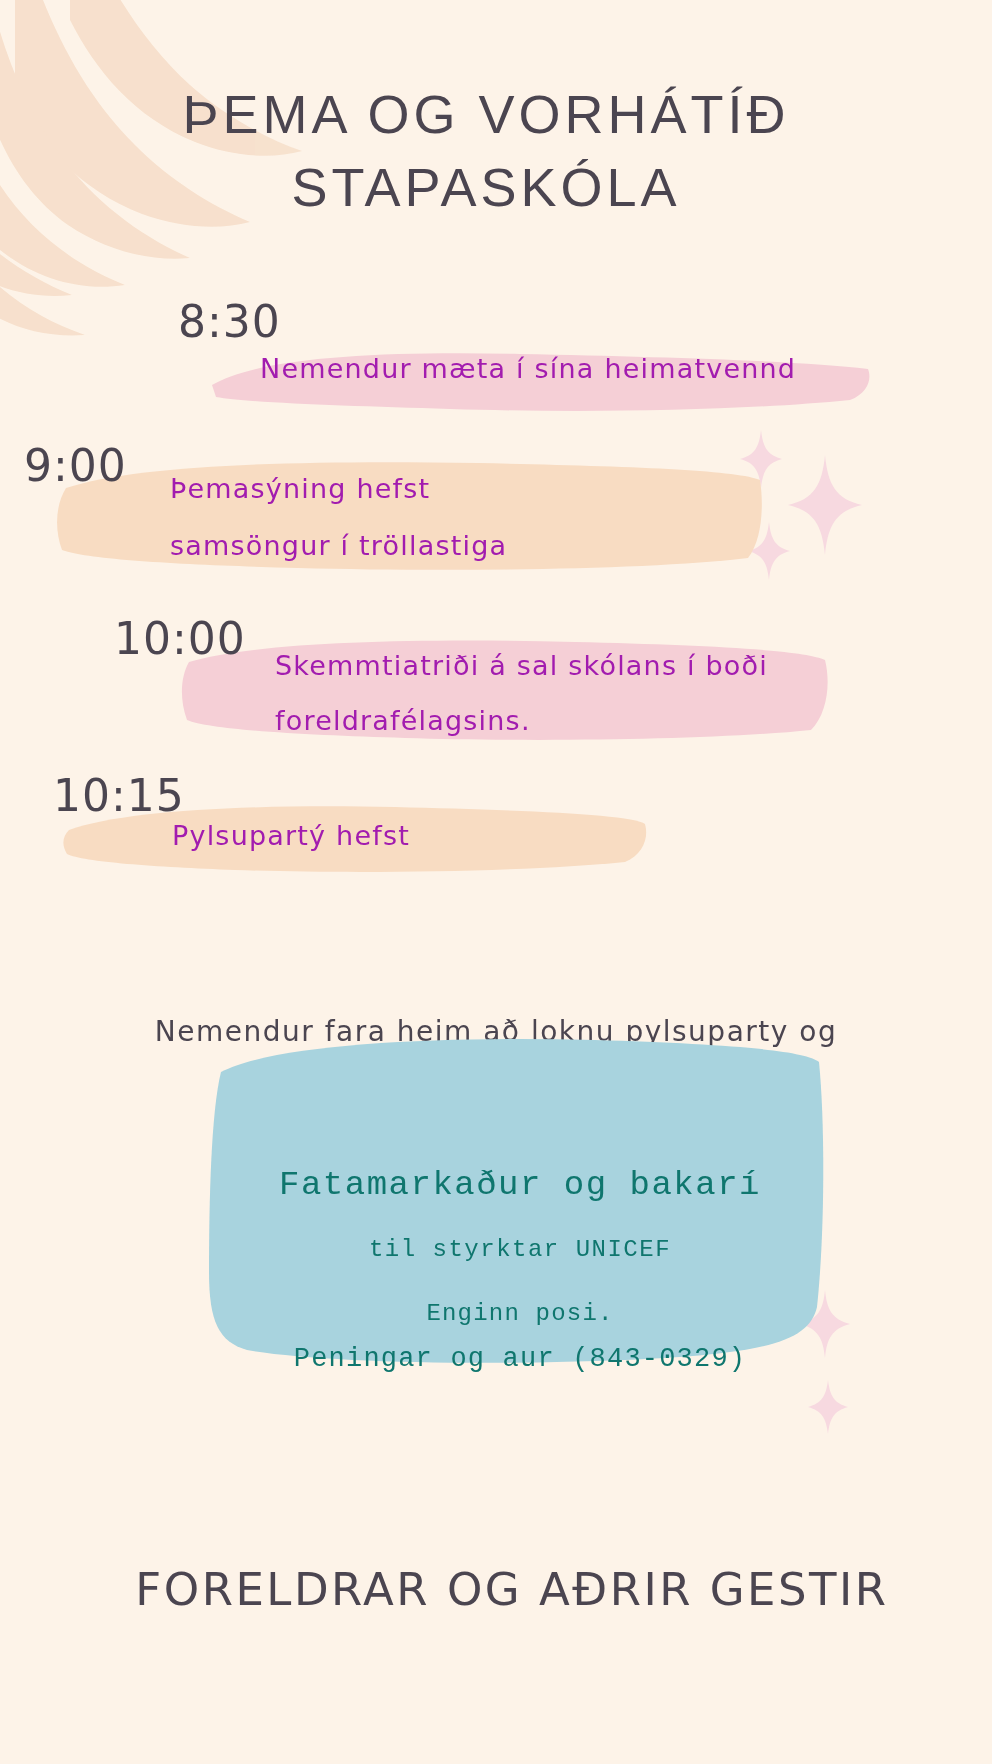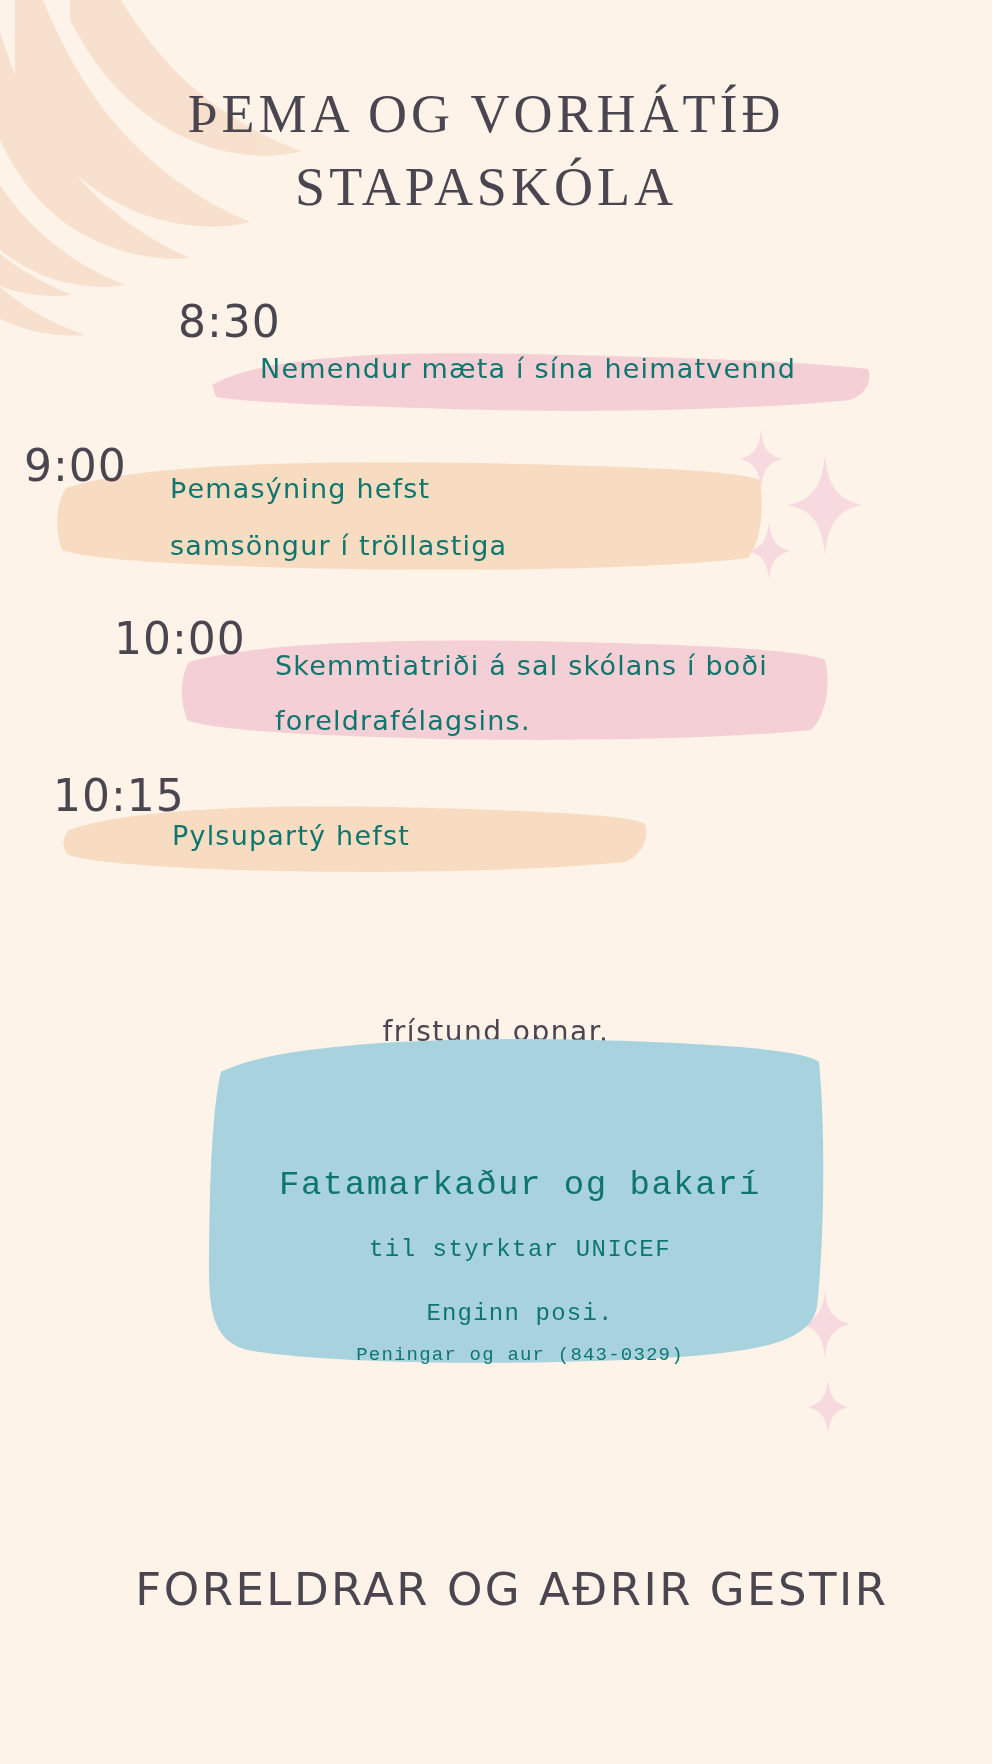--- a/index.html
+++ b/index.html
@@ -39,21 +39,21 @@
     pointer-events: none;
   }
 
   
   .title {
     position: absolute;
     top: 78px;
     left: 0;
     width: 972px;
     text-align: center;
-    font-family: Liberation Serif, serif;
+    font-family: Liberation Sans, sans-serif;
     font-size: 54px;
     letter-spacing: 4px;
     line-height: 1.35;
     color: #4b4550;
     font-weight: 400;
   }
   .title .line {
     display: block;
   }
 
@@ -67,21 +67,21 @@
     font-size: 44px;
     letter-spacing: 1px;
     color: #4b4550;
     white-space: nowrap;
   }
   .desc {
     position: absolute;
     font-size: 27px;
     letter-spacing: 1.2px;
     line-height: 1.55;
-    color: #0f766e;
+    color: #a21caf;
     white-space: nowrap;
   }
 
   
   .note {
     position: absolute;
     top: 1010px;
     left: 60px;
     width: 872px;
     text-align: center;
@@ -102,21 +102,21 @@
   .unicef-text {
     position: absolute;
     width: 620px;
     text-align: center;
     color: #0f766e;
     font-family: Liberation Mono, monospace;
   }
   .u-line1 { top: 18px;  font-size: 34px; letter-spacing: 1.5px; }
   .u-line2 { top: 88px;  font-size: 24px; letter-spacing: 1.5px; }
   .u-line3 { top: 152px; font-size: 24px; letter-spacing: 1.2px; }
-  .u-line4 { top: 196px; font-size: 19px; letter-spacing: 1.2px; }
+  .u-line4 { top: 196px; font-size: 27px; letter-spacing: 1.2px; }
 
   
   .footer {
     position: absolute;
     top: 1560px;
     left: 0;
     width: 992px;
     text-align: center;
     font-size: 45px;
     letter-spacing: 2.5px;
@@ -191,20 +191,21 @@
 
   <div class="row">
     <svg style="position:absolute; top:800px; left:55px; width:600px; height:78px;" viewBox="0 0 600 78" preserveAspectRatio="none">
       <path d="M14 30 C70 10 200 4 340 7 C460 10 578 14 590 24 C594 38 588 54 570 62 C470 72 300 74 180 70 C100 67 28 62 12 54 C6 44 8 36 14 30 Z" fill="#f8dcc2"></path>
     </svg>
     <div class="time" style="top:770px; left:53px;">10:15</div>
     <div class="desc" style="top:815px; left:172px;">Pylsupartý hefst</div>
   </div>
 
   <div class="note">
+    <div>Nemendur fara heim að loknu pylsuparty og</div>
     <div>frístund opnar.</div>
   </div>
 
   <div>
     <svg style="position:absolute; top:1032px; left:205px; width:625px; height:335px;" viewBox="0 0 625 335" preserveAspectRatio="none">
       <path d="M16 40 C70 12 230 4 390 8 C520 12 600 18 614 30 C620 90 620 200 612 275 C604 310 560 322 420 328 C270 334 110 330 42 318 C14 310 4 290 4 240 C4 170 6 80 16 40 Z" fill="#a8d3de"></path>
     </svg>
     <div class="unicef-wrap">
       <div class="unicef-text u-line1">Fatamarkaður og bakarí</div>
       <div class="unicef-text u-line2">til styrktar UNICEF</div>

